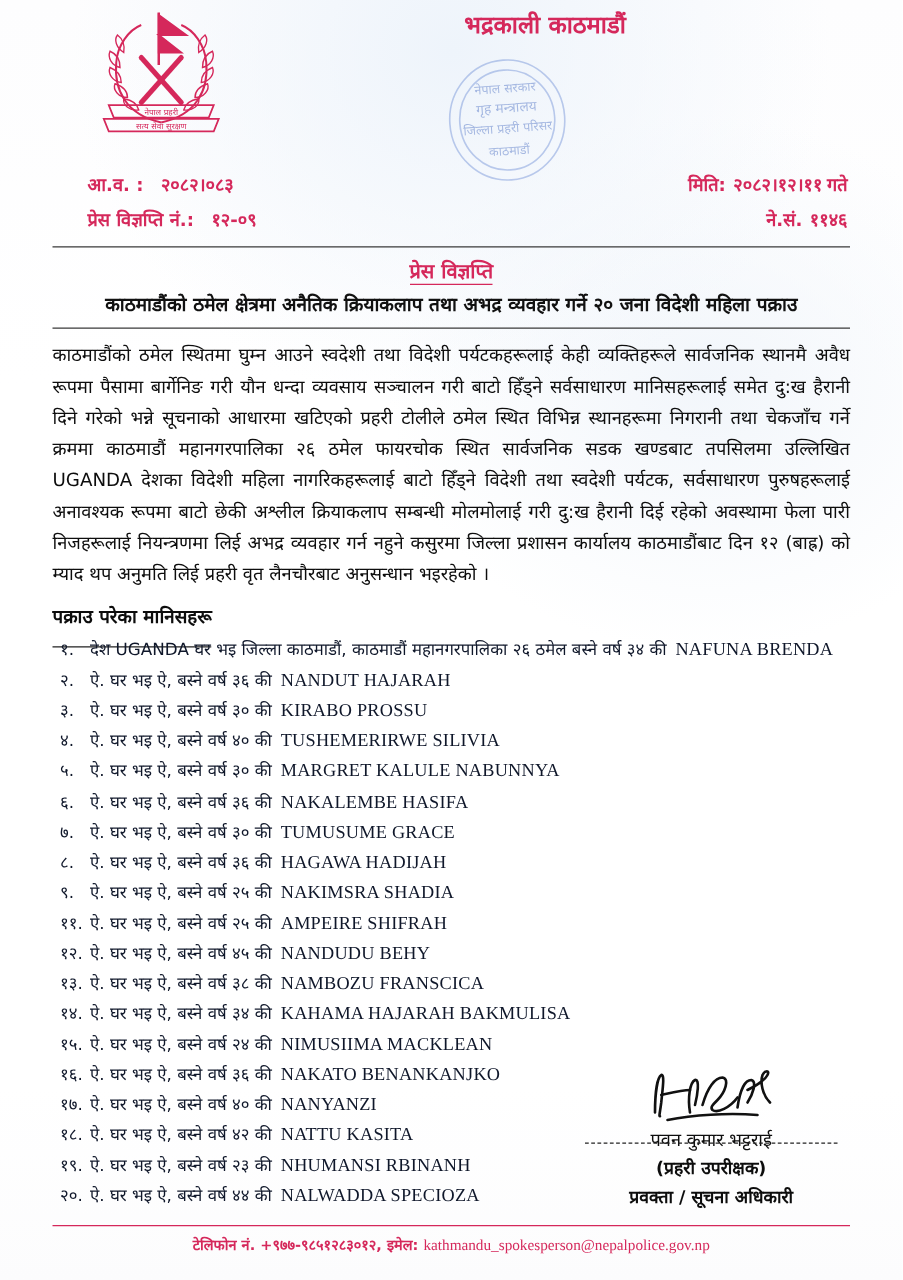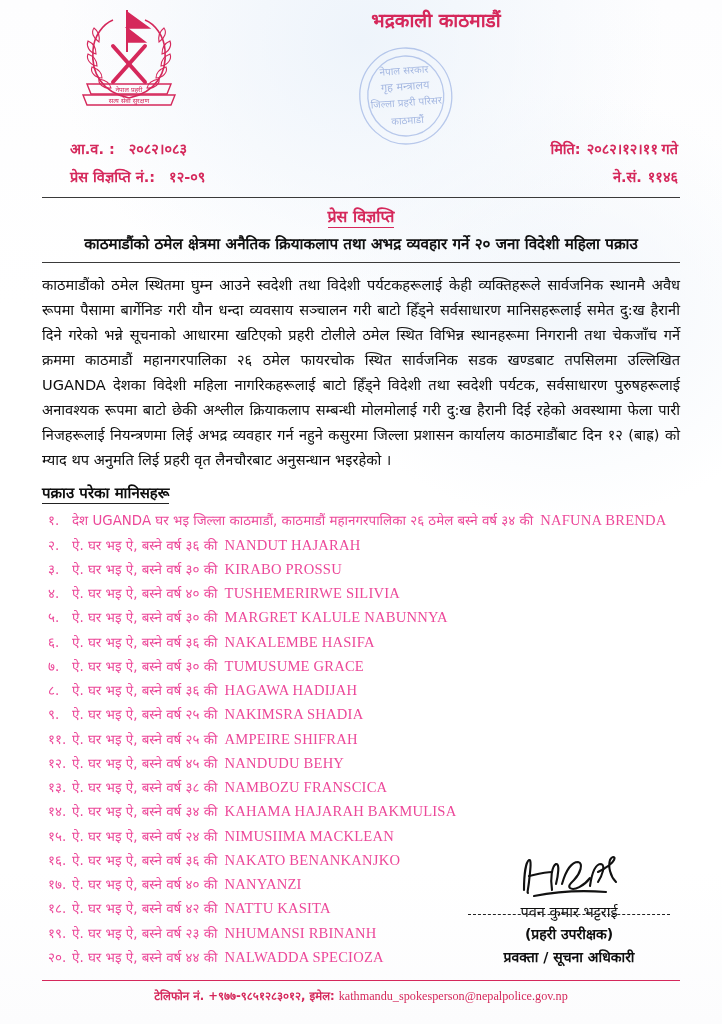--- a/index.html
+++ b/index.html
@@ -142,30 +142,30 @@
 
   
   .list-heading {
     margin-top: 10px;
     font-size: 15px;
     font-weight: bold;
     color: #0d0d0d;
   }
   .list-heading span {
     border-bottom: 1.3px solid #222;
-    padding-bottom: 1px;
+    padding-bottom: 15px;
   }
 
   .person-list {
     margin-top: 6px;
     padding: 0 0 0 6px;
   }
   .person {
     font-size: 13.4px;
-    color: #ec4899;
+    color: #0f172a;
     line-height: 1.66;
     white-space: nowrap;
   }
   .p-num { display: inline-block; min-width: 24px; }
   .p-desc { }
   .p-name {
     font-family: "Liberation Serif", serif;
     font-size: 14.6px;
     letter-spacing: 0.2px;
     margin-left: 7px;

